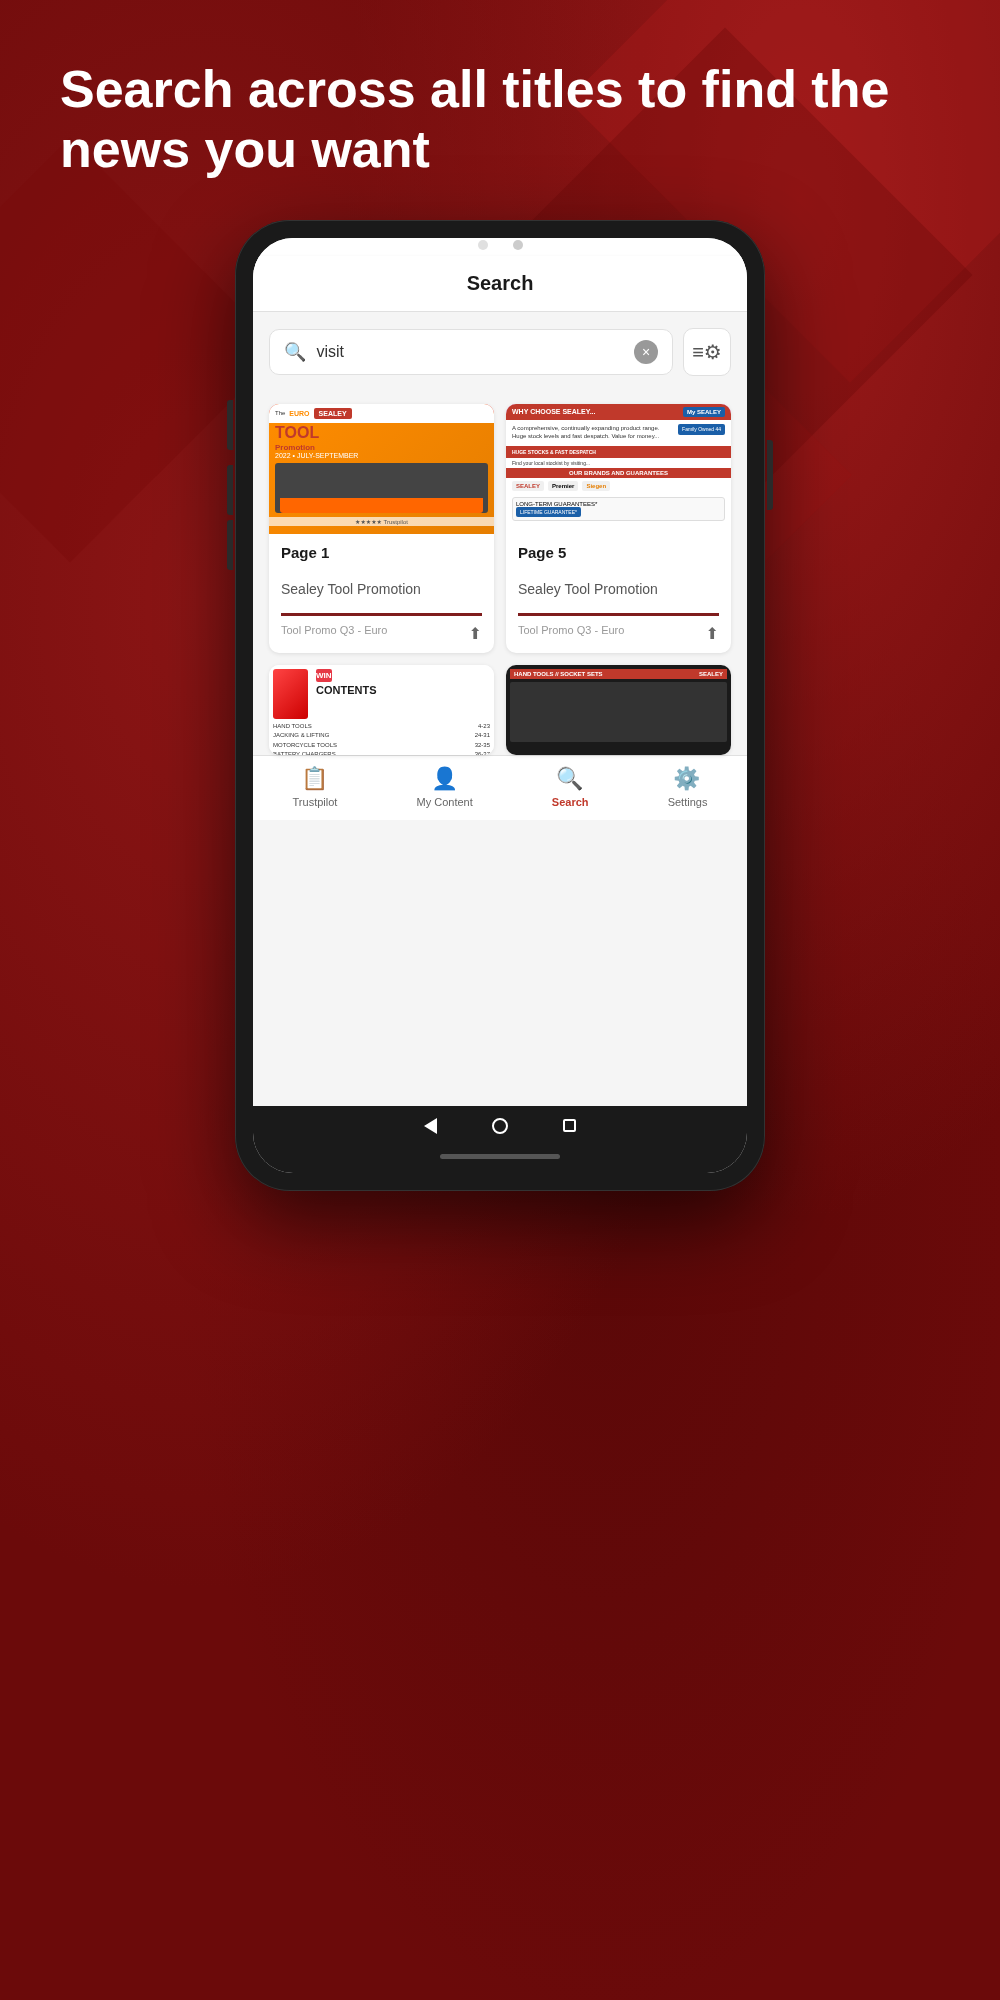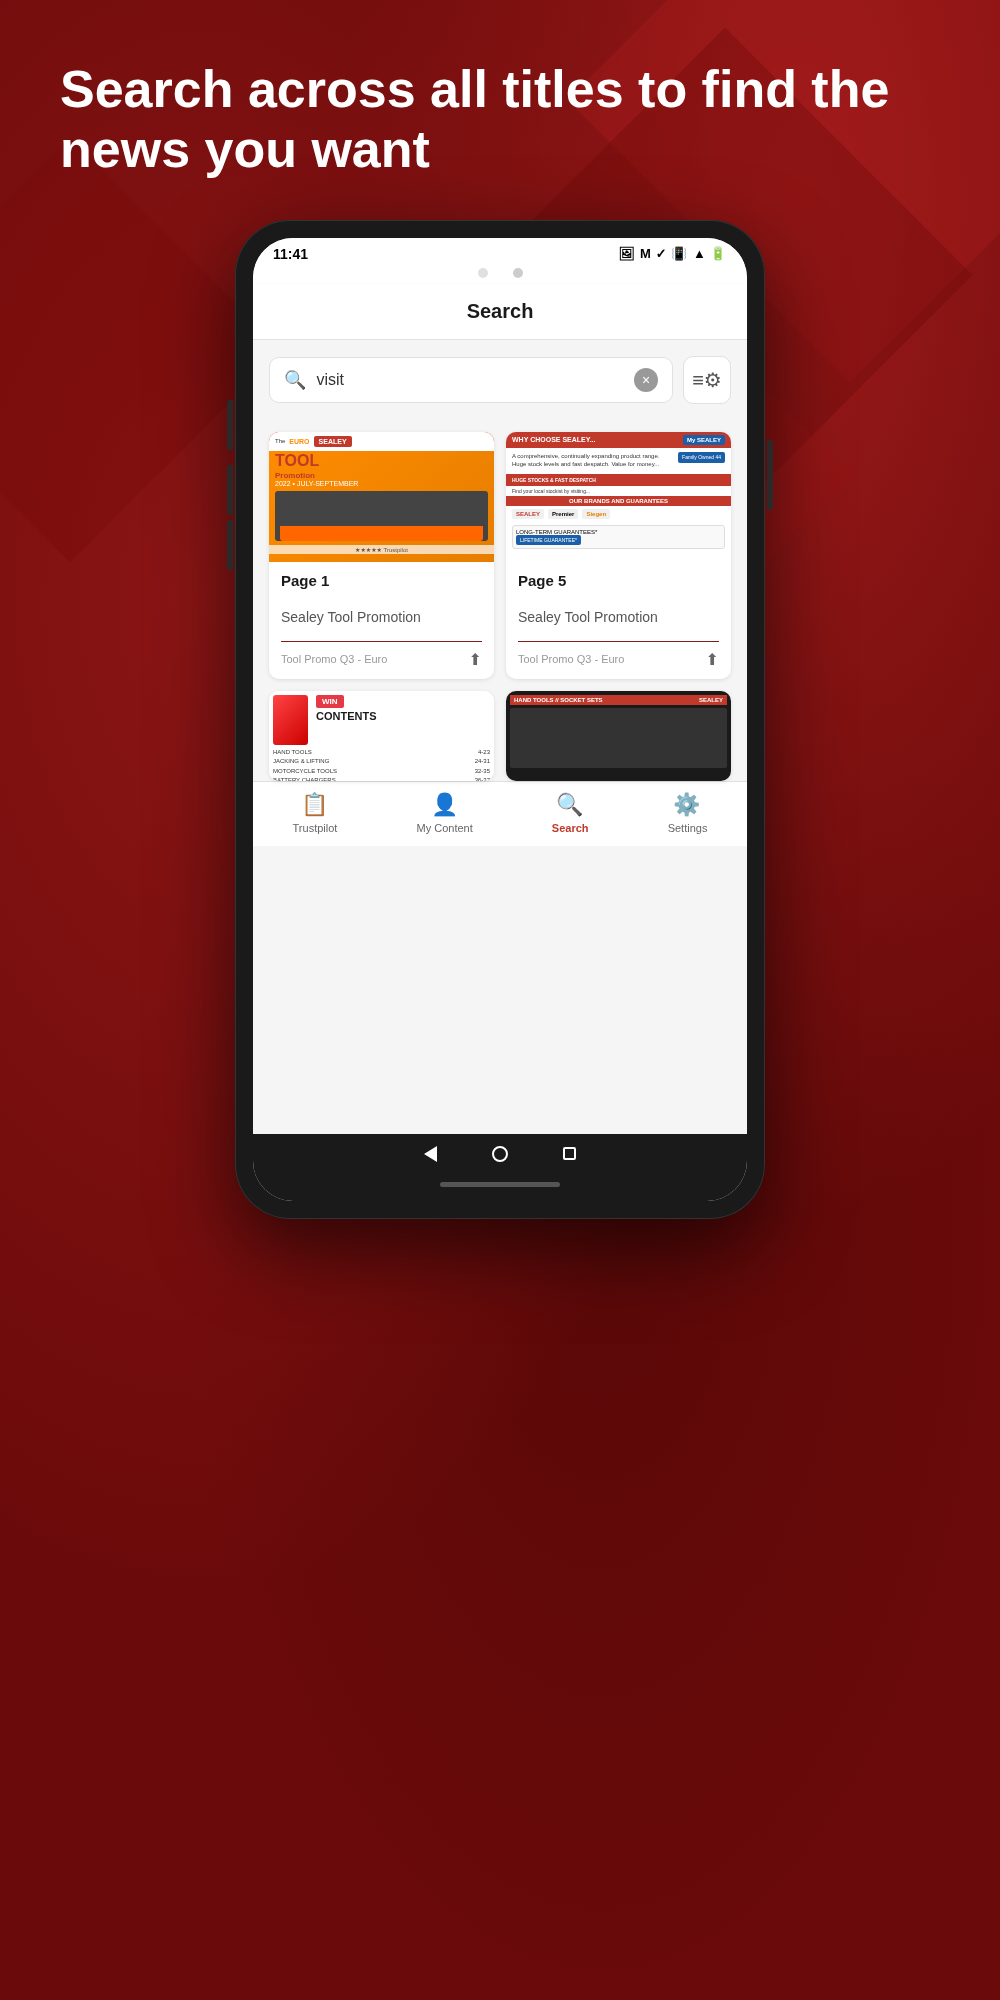--- a/index.html
+++ b/index.html
@@ -370,22 +370,22 @@
       margin-bottom: 20px;
     }
     .result-card-desc {
       font-size: 14px;
       color: #555;
       margin-bottom: 16px;
     }
     .result-card-footer {
       display: flex;
       justify-content: space-between;
-      align-items: center;
-      border-top: 1px solid #7f1d1d;
+      align-items: flex-start;
+      border-top: 3px solid #7f1d1d;
       padding-top: 8px;
     }
     .result-card-pub {
       font-size: 11px;
       color: #999;
     }
     .result-card-share {
       font-size: 16px;
       color: #666;
       cursor: pointer;
@@ -417,21 +417,21 @@
       display: flex;
       gap: 4px;
       margin-bottom: 3px;
       align-items: flex-start;
     }
     .contents-win-badge {
       background: #e63946;
       color: white;
       font-size: 8px;
       font-weight: 900;
-      padding: 2px 6px;
+      padding: 2px 0;
       border-radius: 2px;
     }
     .contents-title {
       font-size: 11px;
       font-weight: 900;
       color: #1a1a1a;
       text-transform: uppercase;
     }
     .contents-list {
       font-size: 6px;
@@ -557,31 +557,20 @@
   <div class="bg-shape bg-shape-3"></div>
   <div class="bg-shape bg-shape-4"></div>
 </div>
 
 <h1 class="headline">Search across all titles to find the news you want</h1>
 
 <div class="phone-wrapper">
   <div class="phone-outer">
     <div class="phone-inner">
 
-      <div class="status-bar">
-        <span class="status-time">11:41</span>
-        <div class="status-icons">
-          <span class="status-icon">🖼</span>
-          <span class="status-icon">M</span>
-          <span class="status-icon">✓</span>
-          <span class="status-icon">📳</span>
-          <span class="status-icon">▲</span>
-          <span class="status-icon">🔋</span>
-        </div>
-      </div>
 
       <div class="camera-area">
         <div class="camera-dot"></div>
         <div class="camera-dot main"></div>
       </div>
 
       <div class="app-screen">
 
         <div class="app-header">
           <span class="app-header-title">Search</span>

